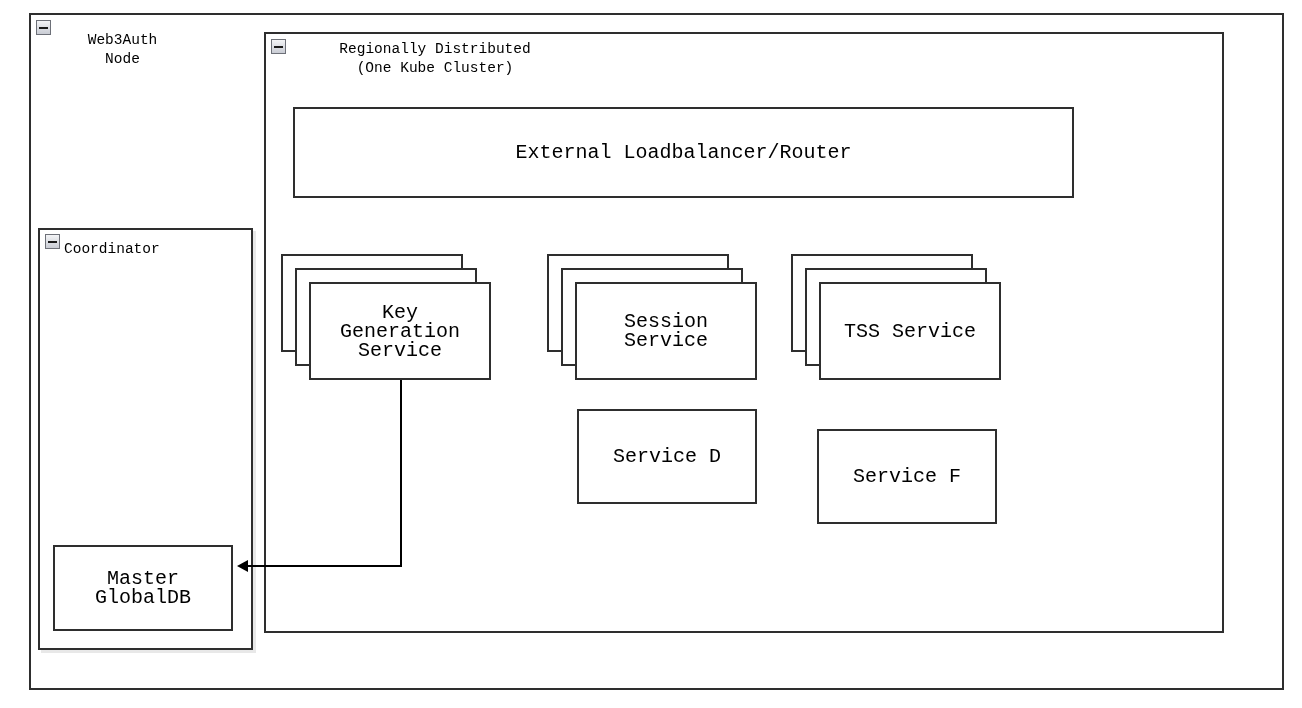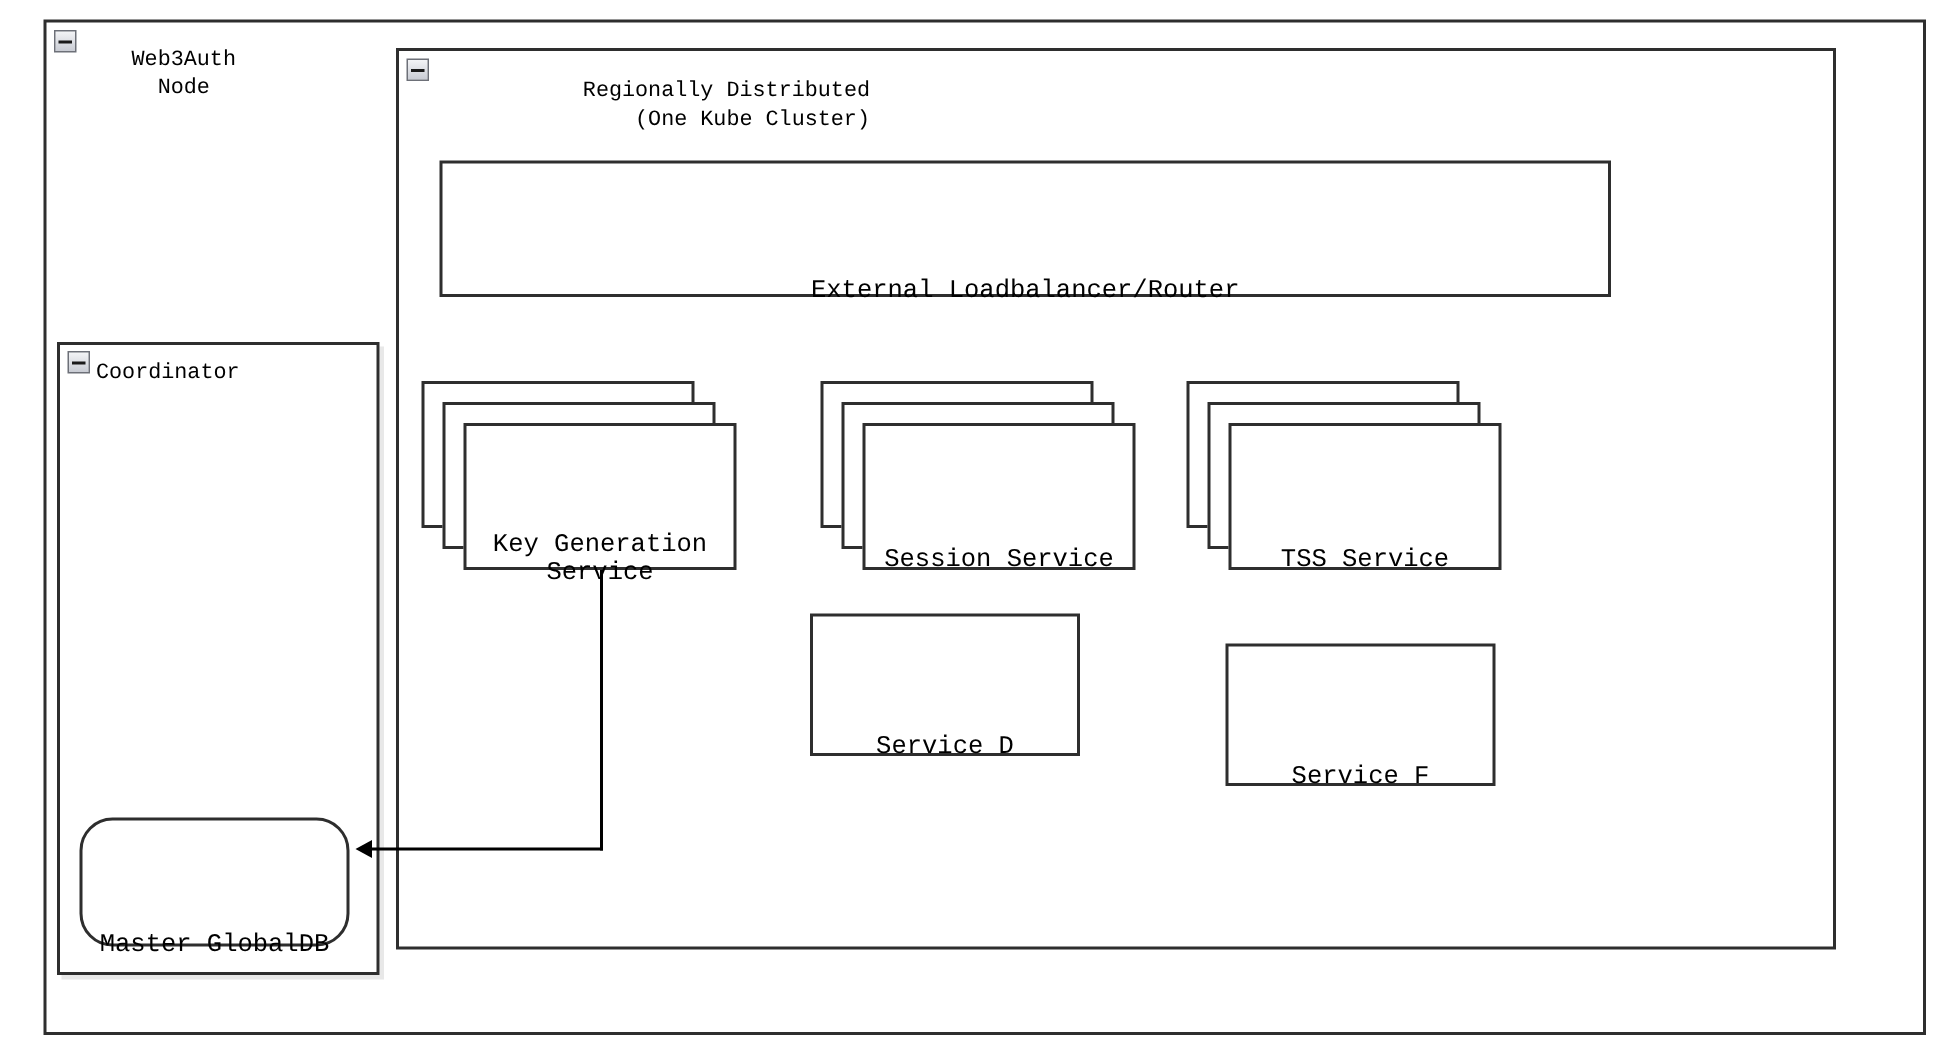--- a/index.html
+++ b/index.html
@@ -70,27 +70,26 @@
   .box-label {
     position: absolute;
     left: 0;
     top: 0;
     width: 100%;
     height: 100%;
     display: flex;
     align-items: center;
     justify-content: center;
     text-align: center;
-    font-size: 17px;
+    font-size: 20px;
     color: #000000;
     line-height: 19px;
     white-space: pre-line;
     padding: 0 6px;
     box-sizing: border-box;
-    margin-top: 42px;
   }
 
   
   .stack {
     position: absolute;
   }
   .stack .layer {
     position: absolute;
     box-sizing: border-box;
     background: #ffffff;
@@ -120,21 +119,21 @@
 
   <div class="collapse-icon" style="left:36px; top:20px;"></div>
 
   <div class="container-title" style="left:55px; top:31px; width:135px;">Web3Auth
 Node</div>
 
   <div class="container-box" style="left:264px; top:32px; width:960px; height:601px;"></div>
 
   <div class="collapse-icon" style="left:271px; top:39px;"></div>
 
-  <div class="container-title" style="left:290px; top:52px; width:290px; text-align:right;">Regionally Distributed
+  <div class="container-title" style="left:290px; top:40px; width:290px; text-align:center;">Regionally Distributed
 (One Kube Cluster)</div>
 
   <div class="box" style="left:293px; top:107px; width:781px; height:91px;">
     <div class="box-label">External Loadbalancer/Router</div>
   </div>
 
   <div class="stack" style="left:547px; top:254px; width:210px; height:126px;">
     <div class="layer" style="left:0px; top:0px; width:182px; height:98px;"></div>
     <div class="layer" style="left:14px; top:14px; width:182px; height:98px;"></div>
     <div class="layer" style="left:28px; top:28px; width:182px; height:98px;">
@@ -152,37 +151,37 @@
   </div>
 
   <div class="stack" style="left:791px; top:254px; width:210px; height:126px;">
     <div class="layer" style="left:0px; top:0px; width:182px; height:98px;"></div>
     <div class="layer" style="left:14px; top:14px; width:182px; height:98px;"></div>
     <div class="layer" style="left:28px; top:28px; width:182px; height:98px;">
       <div class="box-label">TSS Service</div>
     </div>
   </div>
 
-  <div class="box" style="left:540px; top:409px; width:180px; height:95px;">
+  <div class="box" style="left:577px; top:409px; width:180px; height:95px;">
     <div class="box-label">Service D</div>
   </div>
 
   <div class="box" style="left:817px; top:429px; width:180px; height:95px;">
     <div class="box-label">Service F</div>
   </div>
 
   <div class="shadow-box" style="left:38px; top:228px; width:215px; height:422px;"></div>
 
   <div class="collapse-icon" style="left:45px; top:234px;"></div>
 
   <div class="container-title" style="left:64px; top:240px; width:150px; text-align:left;">Coordinator</div>
 
 
 
-  <div class="box" style="left:53px; top:545px; width:180px; height:86px;border-radius:22px;">
+  <div class="box" style="left:53px; top:545px; width:180px; height:86px;">
     <div class="box-label">Master GlobalDB</div>
   </div>
 
   <div class="conn-line" style="left:400px; top:380px; width:2px; height:187px;"></div>
 
   <div class="conn-line" style="left:248px; top:565px; width:154px; height:2px;"></div>
 
   <div class="conn-arrow" style="left:237px; top:560px;"></div>
 
 </div>

